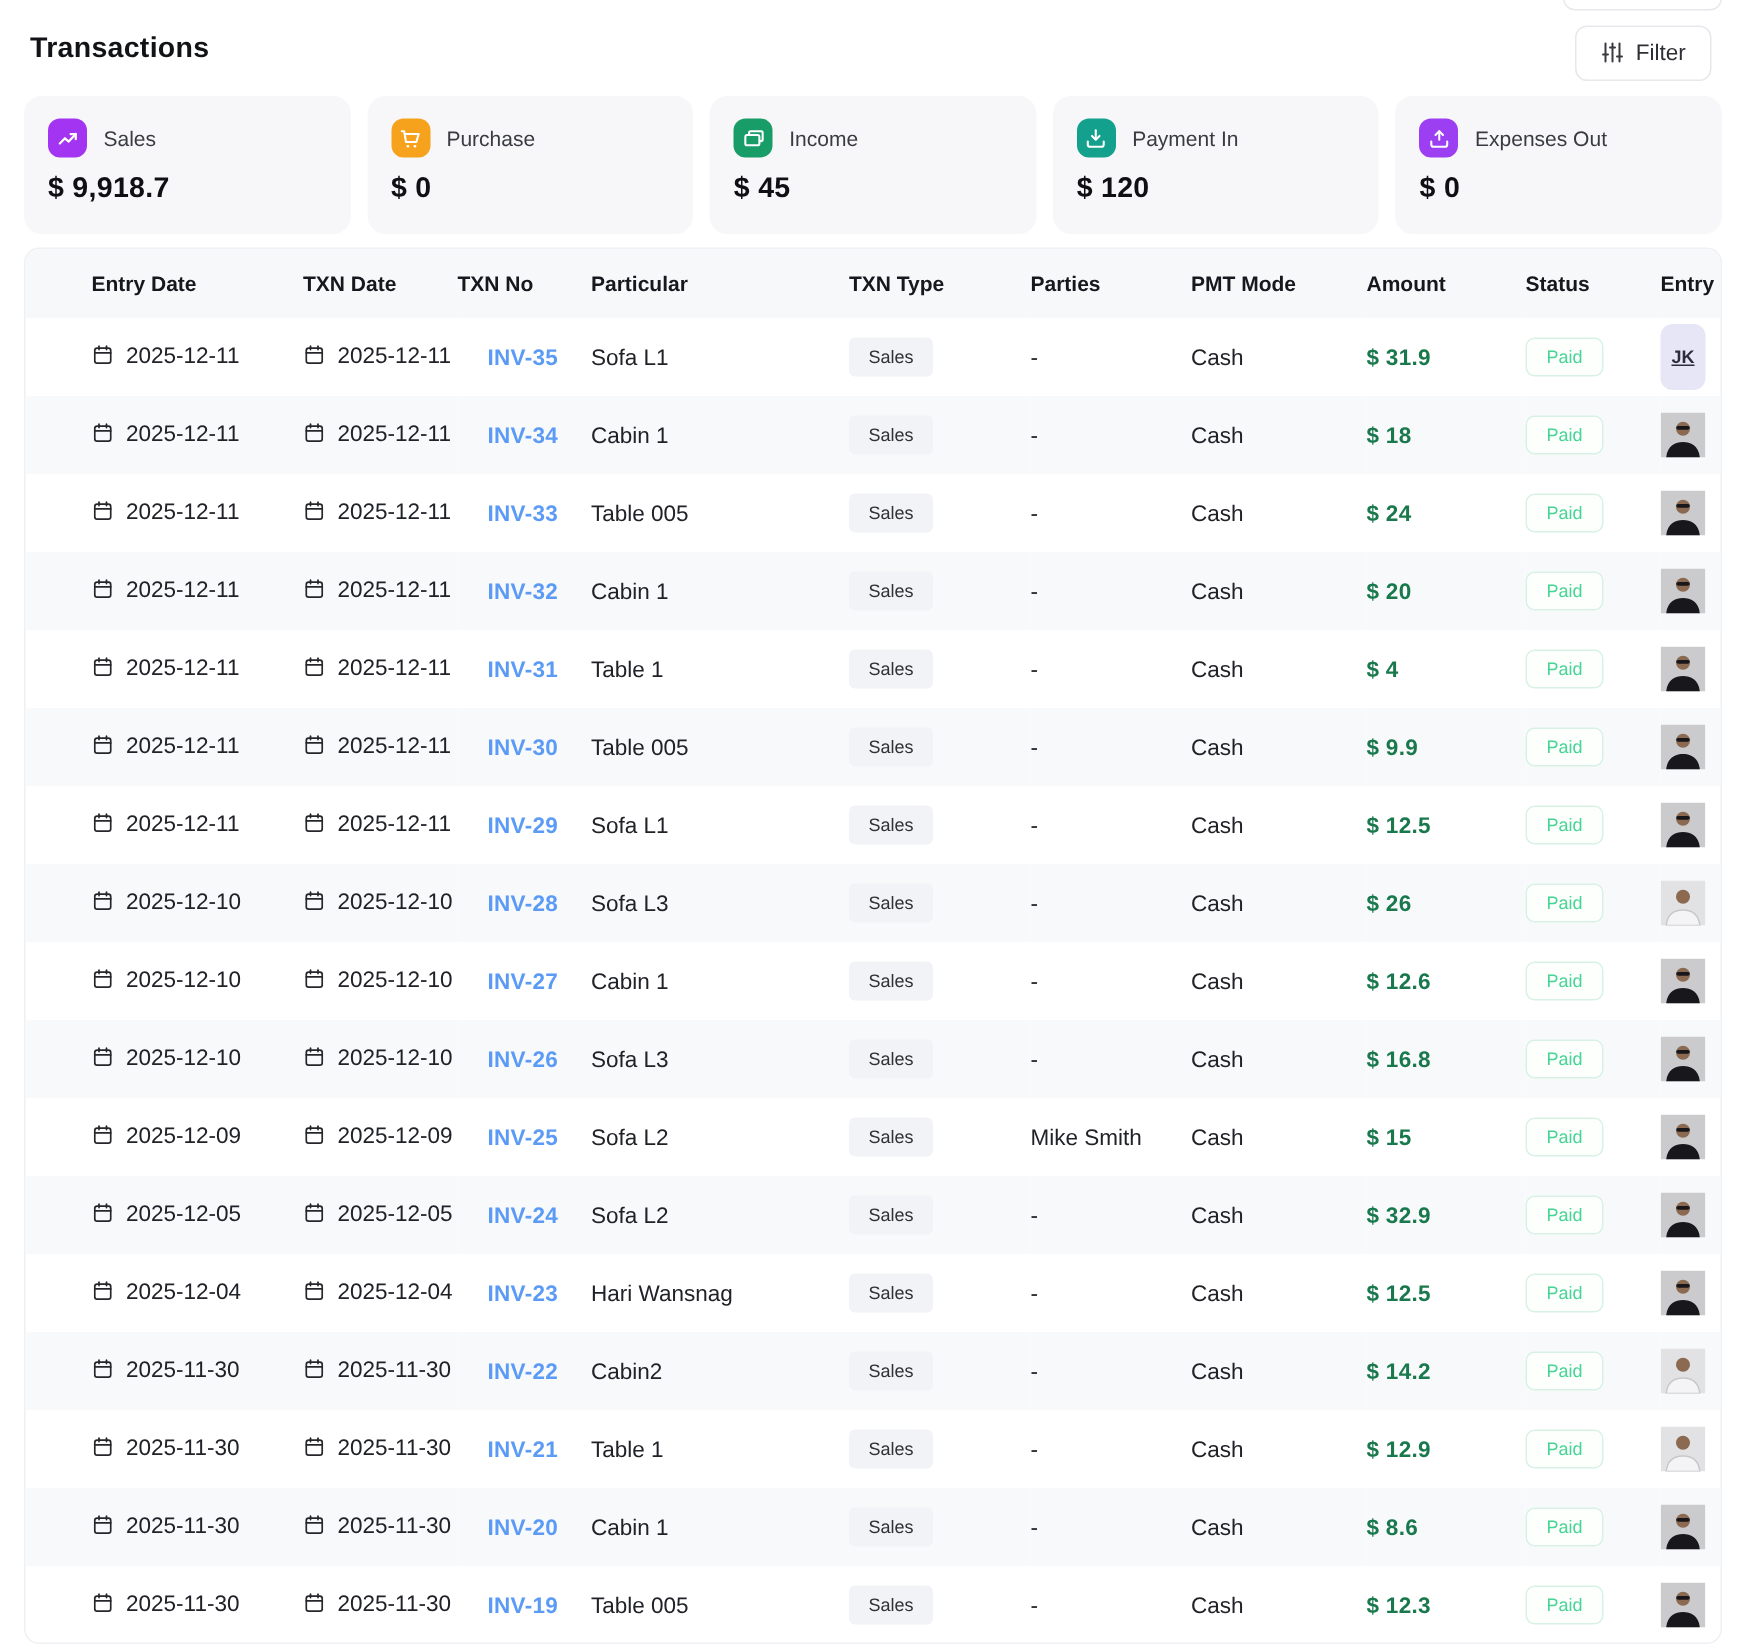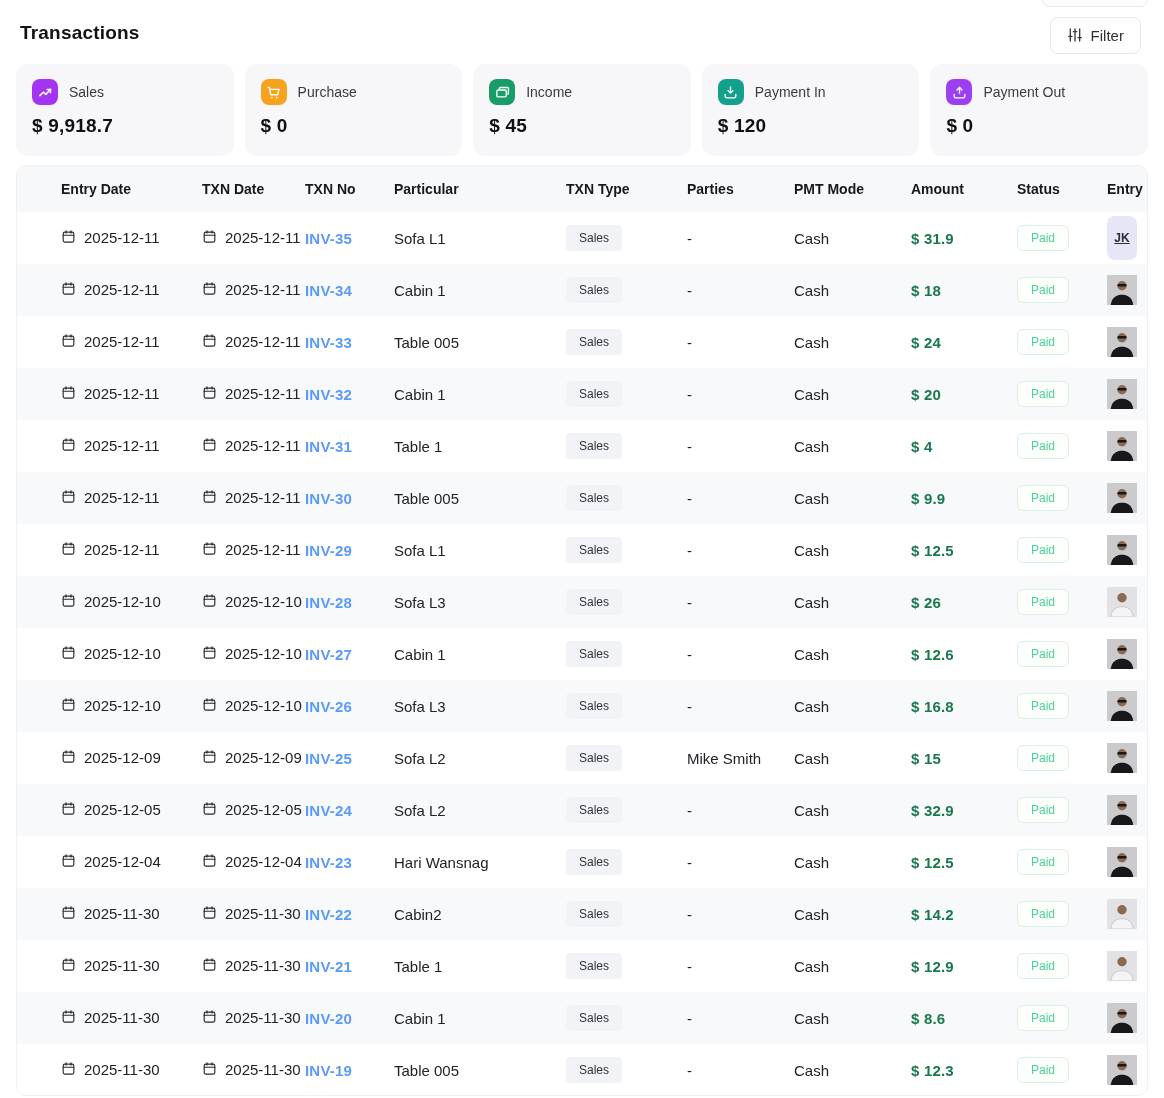--- a/index.html
+++ b/index.html
@@ -32,21 +32,21 @@
     overflow: hidden; height: 931px; background: #fff; }
   table { border-collapse: collapse; table-layout: fixed; width: 1175px; }
   thead th { background: #f7f8fa; height: 46px; font-size: 14px; font-weight: 700;
     color: #17181d; text-align: left; padding: 0; white-space: nowrap; }
   thead th:first-child { padding-left: 44px; }
   tbody td { height: 52px; font-size: 15px; color: #212228; padding: 0; white-space: nowrap; vertical-align: middle; }
   tbody td:first-child { padding-left: 44px; }
   tbody tr:nth-child(even) { background: #f8f9fb; }
   .date-cell { display: inline-flex; align-items: flex-start; gap: 8px; }
   .date-cell svg { flex: none; }
-  .txn-link { color: #5b9bf6; font-weight: 700; text-decoration: none; font-size: 15px; letter-spacing: .2px; }
+  .txn-link { color: #5b9bf6; font-weight: 700; text-decoration: none; font-size: 15px; letter-spacing: .2px; margin-left: 20px; }
   .type-badge { display: inline-block; background: #f1f3f6; border-radius: 4px;
     padding: 6px 13px; font-size: 12px; color: #303238; font-weight: 500; }
   .amount { color: #19784c; font-weight: 700; letter-spacing: .2px; }
   .status-badge { display: inline-block; background: #fdfffd; border: 1px solid #d7f2e5;
     border-radius: 6px; padding: 5px 13px; font-size: 12px; color: #48d495; font-weight: 500; }
   .avatar { width: 30px; height: 44px; border-radius: 8px; overflow: hidden;
     display: flex; align-items: center; justify-content: center; text-decoration: underline; }
   .avatar.initials { background: #e6e6f7; color: #2c2d38; font-size: 12px; font-weight: 700; }
   .avatar svg { display: block; }
 </style>
@@ -144,21 +144,21 @@
     </div>
     <div class="card">
       <div class="card-head">
         <span class="card-icon" style="background:#9c3ef2">
           <svg width="15" height="15" viewBox="0 0 24 24" fill="none" stroke="#fff" stroke-width="2.2" stroke-linecap="round" stroke-linejoin="round">
             <path d="M12 13V4"></path>
             <path d="M8 8l4-4 4 4"></path>
             <path d="M3.5 15v3A2.5 2.5 0 0 0 6 20.5h12a2.5 2.5 0 0 0 2.5-2.5v-3"></path>
           </svg>
         </span>
-        <span class="card-label">Payment Out</span>
+        <span class="card-label">Expenses Out</span>
       </div>
       <div class="card-value">$ 0</div>
     </div>
   </div>
 
 <div class="table-wrap">
   <table>
     <colgroup>
       <col style="width:185px">
         <col style="width:103px">

